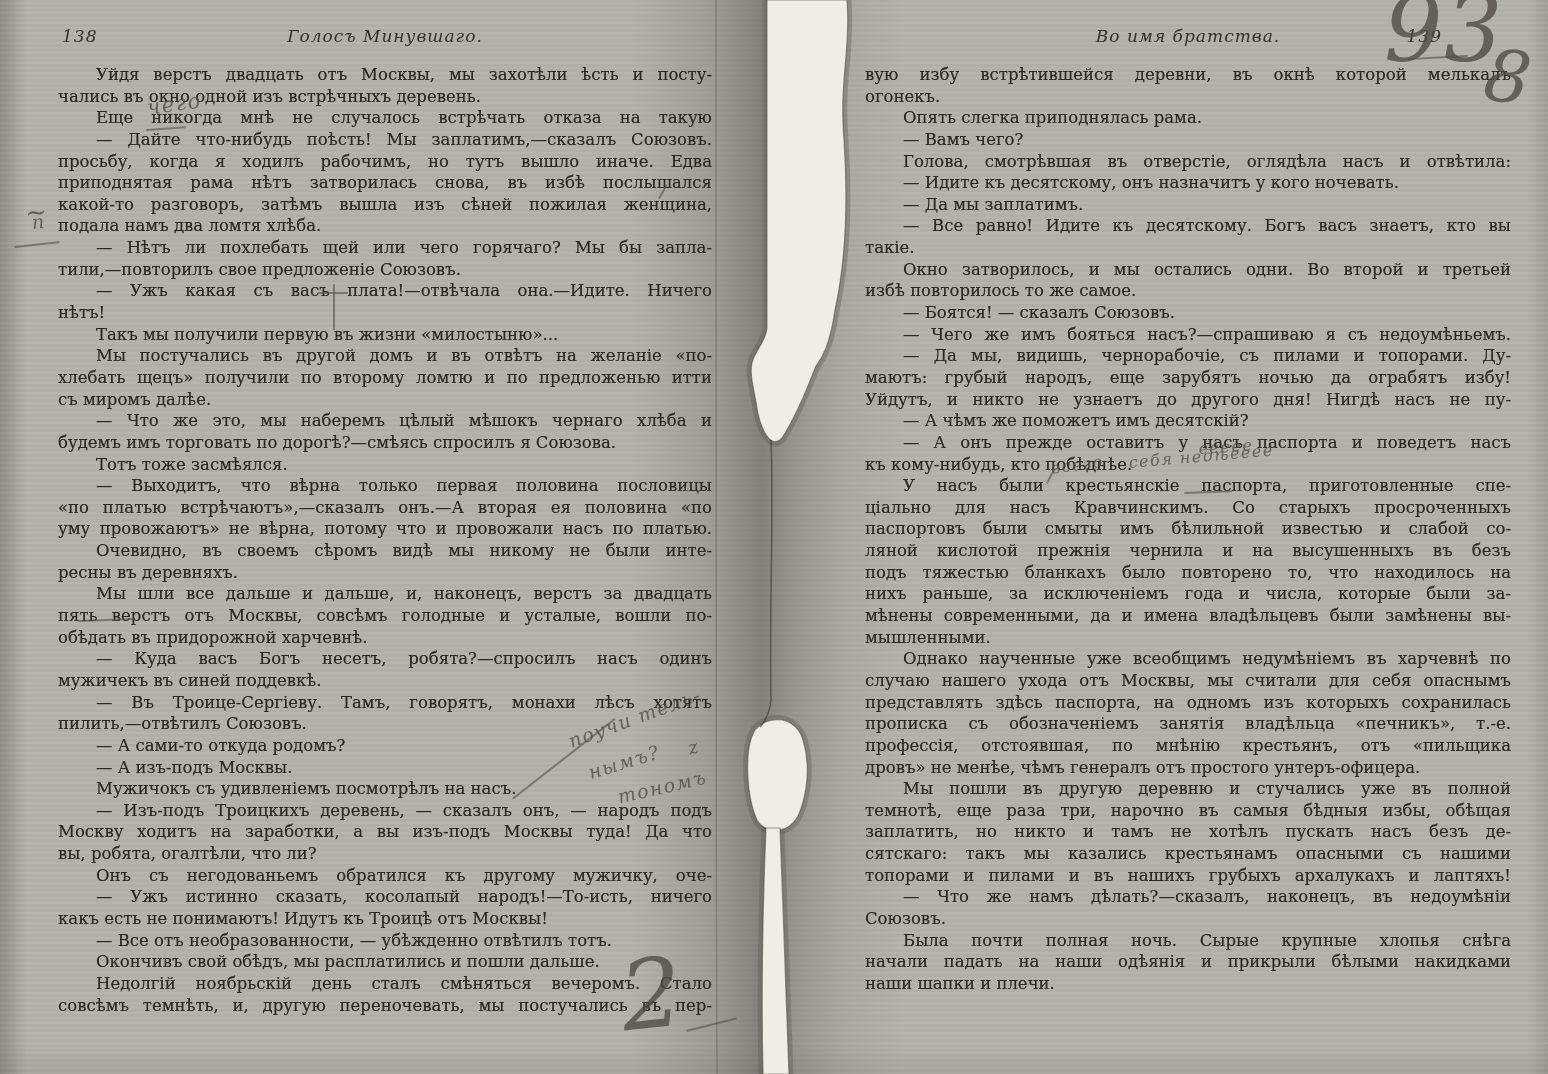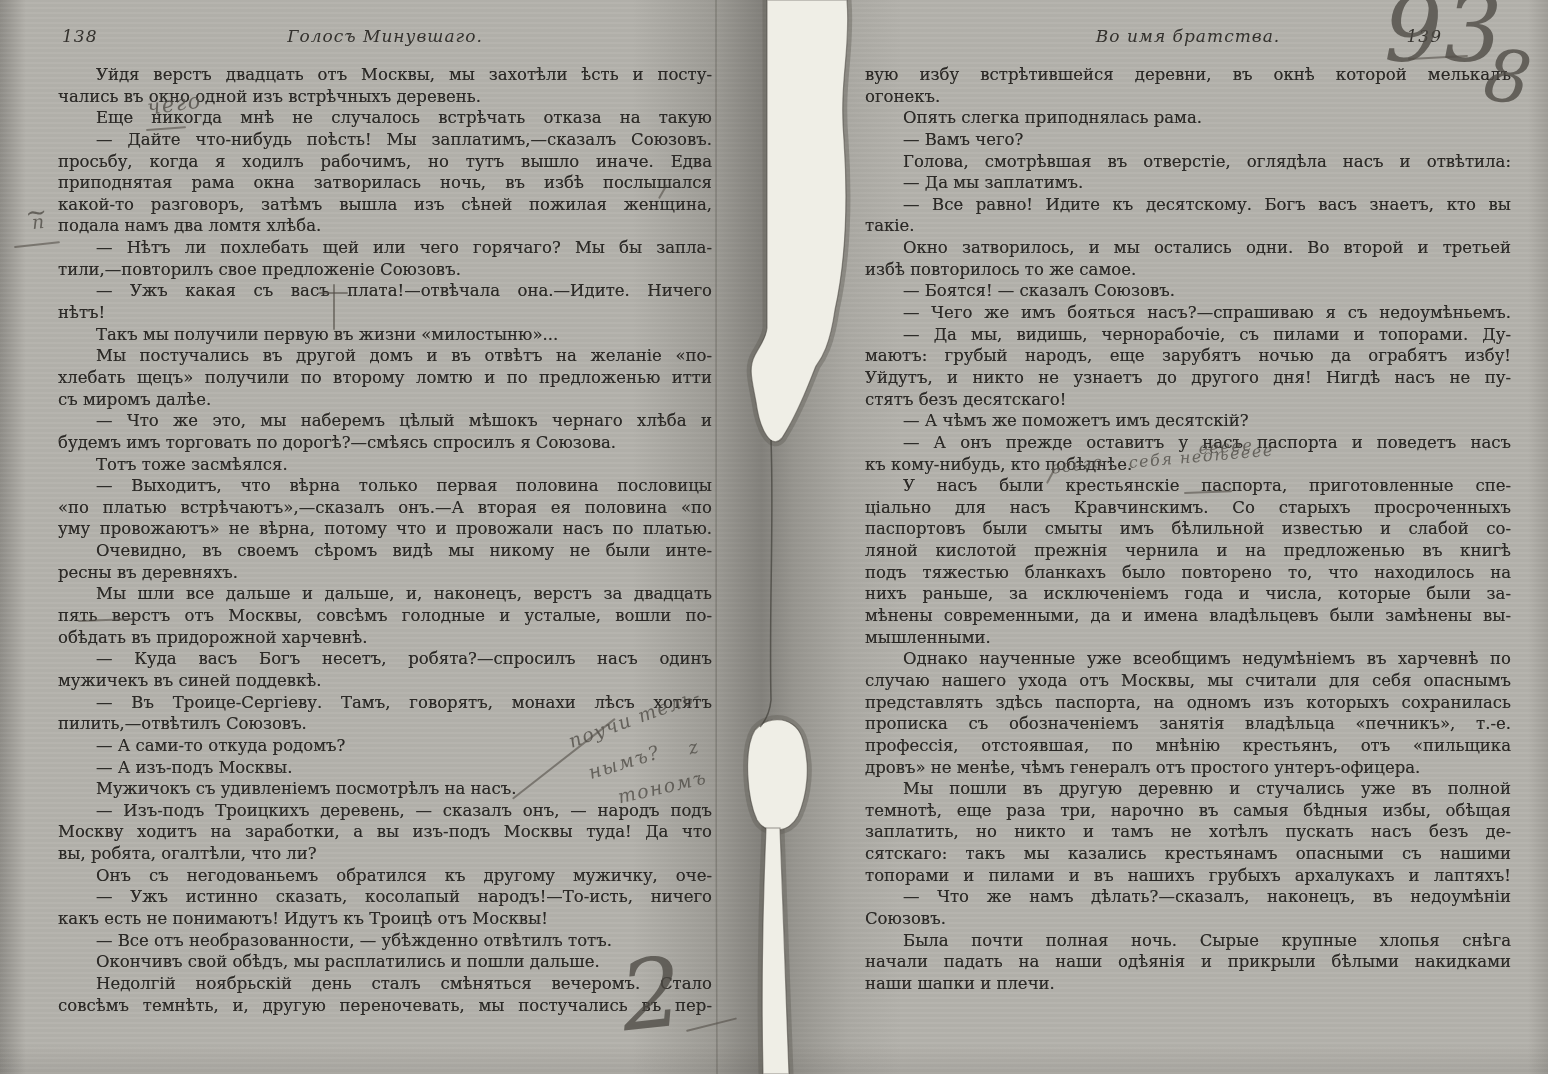--- a/index.html
+++ b/index.html
@@ -63,21 +63,21 @@
       <span class="pg-num pg-num-left">138</span>
       <span class="run-title">Голосъ Минувшаго.</span>
     </div>
     <div class="bodytext">
 
     <div class="line ind">Уйдя верстъ двадцать отъ Москвы, мы захотѣли ѣсть и посту-</div>
         <div class="line end">чались въ окно одной изъ встрѣчныхъ деревень.</div>
         <div class="line ind">Еще никогда мнѣ не случалось встрѣчать отказа на такую</div>
         <div class="line ind">— Дайте что-нибудь поѣсть! Мы заплатимъ,—сказалъ Союзовъ.</div>
         <div class="line">просьбу, когда я ходилъ рабочимъ, но тутъ вышло иначе. Едва</div>
-        <div class="line">приподнятая рама окна затворилась ночь, въ избѣ послышался</div>
+        <div class="line">приподнятая рама нѣтъ затворилась снова, въ избѣ послышался</div>
         <div class="line">какой-то разговоръ, затѣмъ вышла изъ сѣней пожилая женщина,</div>
         <div class="line end">подала намъ два ломтя хлѣба.</div>
         <div class="line ind">— Нѣтъ ли похлебать щей или чего горячаго? Мы бы запла-</div>
         <div class="line end">тили,—повторилъ свое предложеніе Союзовъ.</div>
         <div class="line ind">— Ужъ какая съ васъ плата!—отвѣчала она.—Идите. Ничего</div>
         <div class="line end">нѣтъ!</div>
         <div class="line ind end">Такъ мы получили первую въ жизни «милостыню»...</div>
         <div class="line ind">Мы постучались въ другой домъ и въ отвѣтъ на желаніе «по-</div>
         <div class="line">хлебать щецъ» получили по второму ломтю и по предложенью итти</div>
         <div class="line end">съ миромъ далѣе.</div>
@@ -117,38 +117,38 @@
       <span class="run-title">Во имя братства.</span>
       <span class="pg-num pg-num-right">139</span>
     </div>
     <div class="bodytext">
 
     <div class="line">вую избу встрѣтившейся деревни, въ окнѣ которой мелькалъ</div>
         <div class="line end">огонекъ.</div>
         <div class="line ind end">Опять слегка приподнялась рама.</div>
         <div class="line ind end">— Вамъ чего?</div>
         <div class="line ind">Голова, смотрѣвшая въ отверстіе, оглядѣла насъ и отвѣтила:</div>
+        <div class="line ind end">— Идите къ десятскому, онъ назначитъ у кого ночевать.</div>
         <div class="line ind end">— Да мы заплатимъ.</div>
         <div class="line ind">— Все равно! Идите къ десятскому. Богъ васъ знаетъ, кто вы</div>
         <div class="line end">такіе.</div>
         <div class="line ind">Окно затворилось, и мы остались одни. Во второй и третьей</div>
         <div class="line end">избѣ повторилось то же самое.</div>
         <div class="line ind end">— Боятся! — сказалъ Союзовъ.</div>
         <div class="line ind">— Чего же имъ бояться насъ?—спрашиваю я съ недоумѣньемъ.</div>
         <div class="line ind">— Да мы, видишь, чернорабочіе, съ пилами и топорами. Ду-</div>
         <div class="line">маютъ: грубый народъ, еще зарубятъ ночью да ограбятъ избу!</div>
         <div class="line">Уйдутъ, и никто не узнаетъ до другого дня! Нигдѣ насъ не пу-</div>
-        <div class="line end">стятъ безъ десятскаго!</div>
         <div class="line ind end">— А чѣмъ же поможетъ имъ десятскій?</div>
         <div class="line ind">— А онъ прежде оставитъ у насъ паспорта и поведетъ насъ</div>
         <div class="line end">къ кому-нибудь, кто побѣднѣе.</div>
         <div class="line ind">У насъ были крестьянскіе паспорта, приготовленные спе-</div>
         <div class="line">ціально для насъ Кравчинскимъ. Со старыхъ просроченныхъ</div>
         <div class="line">паспортовъ были смыты имъ бѣлильной известью и слабой со-</div>
-        <div class="line">ляной кислотой прежнія чернила и на предложенью въ книгѣ</div>
+        <div class="line">ляной кислотой прежнія чернила и на высушенныхъ въ безъ</div>
         <div class="line">подъ тяжестью бланкахъ было повторено то, что находилось на</div>
         <div class="line">нихъ раньше, за исключеніемъ года и числа, которые были за-</div>
         <div class="line">мѣнены современными, да и имена владѣльцевъ были замѣнены вы-</div>
         <div class="line end">мышленными.</div>
         <div class="line ind">Однако наученные уже всеобщимъ недумѣніемъ въ харчевнѣ по</div>
         <div class="line">случаю нашего ухода отъ Москвы, мы считали для себя опаснымъ</div>
         <div class="line">представлять здѣсь паспорта, на одномъ изъ которыхъ сохранилась</div>
         <div class="line">прописка съ обозначеніемъ занятія владѣльца «печникъ», т.-е.</div>
         <div class="line">профессія, отстоявшая, по мнѣнію крестьянъ, отъ «пильщика</div>
         <div class="line end">дровъ» не менѣе, чѣмъ генералъ отъ простого унтеръ-офицера.</div>

